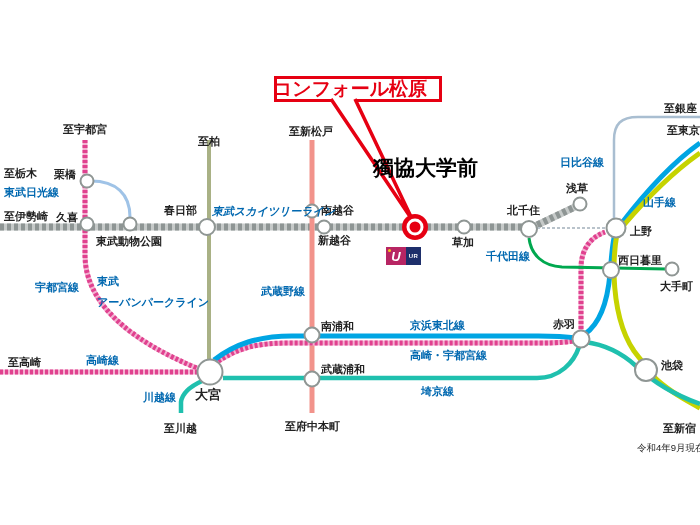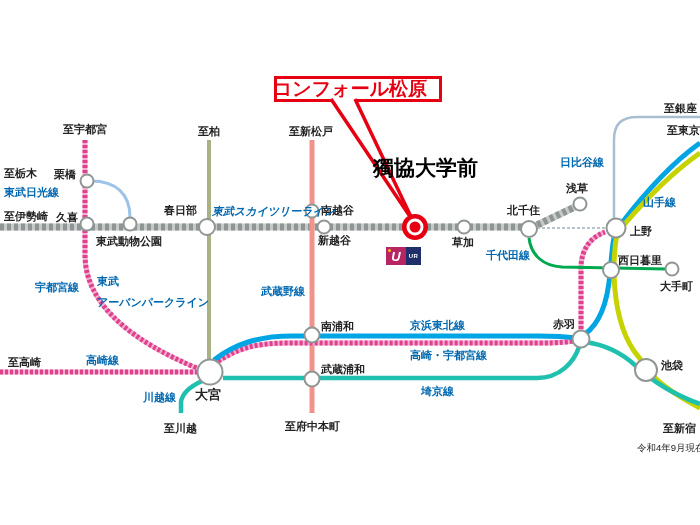--- a/index.html
+++ b/index.html
@@ -105,21 +105,21 @@
     <circle cx="415" cy="227" r="8.5" fill="#ffffff"></circle>
     <circle cx="415" cy="227" r="5.5" fill="#e60012"></circle>
   </g>
 </svg>
 
 <div class="callout-text">コンフォール松原</div>
 
 <div class="red-name" style="left:373px;top:157px;">獨協大学前</div>
 
 <div class="lbl" style="left:63px;top:124px;">至宇都宮</div>
-<div class="lbl" style="left:198px;top:126px;text-align:right;">至柏</div>
+<div class="lbl" style="left:198px;top:136px;text-align:right;">至柏</div>
 <div class="lbl" style="left:289px;top:126px;">至新松戸</div>
 <div class="lbl" style="left:4px;top:168px;">至栃木</div>
 <div class="lbl" style="left:4px;top:211px;">至伊勢崎</div>
 <div class="lbl" style="left:664px;top:103px;">至銀座</div>
 <div class="lbl" style="left:667px;top:125px;">至東京</div>
 <div class="lbl" style="left:8px;top:357px;">至高崎</div>
 <div class="lbl" style="left:164px;top:423px;">至川越</div>
 <div class="lbl" style="left:285px;top:421px;">至府中本町</div>
 <div class="lbl" style="left:663px;top:423px;">至新宿</div>
 
@@ -145,21 +145,21 @@
 <div class="lbl blue" style="left:35px;top:282px;">宇都宮線</div>
 <div class="lbl blue" style="left:97px;top:276px;">東武</div>
 <div class="lbl blue" style="left:97px;top:297px;">アーバンパークライン</div>
 <div class="lbl blue" style="left:212px;top:206px;font-style:italic;">東武スカイツリーライン</div>
 <div class="lbl blue" style="left:261px;top:286px;">武蔵野線</div>
 <div class="lbl blue" style="left:410px;top:320px;">京浜東北線</div>
 <div class="lbl blue" style="left:410px;top:350px;">高崎・宇都宮線</div>
 <div class="lbl blue" style="left:409px;top:386px;margin-left:12px;">埼京線</div>
 <div class="lbl blue" style="left:86px;top:355px;">高崎線</div>
 <div class="lbl blue" style="left:143px;top:392px;">川越線</div>
-<div class="lbl blue" style="left:486px;top:251px;font-family:Liberation Mono, monospace;">千代田線</div>
+<div class="lbl blue" style="left:486px;top:251px;">千代田線</div>
 <div class="lbl blue" style="left:560px;top:157px;">日比谷線</div>
 <div class="lbl blue" style="left:643px;top:197px;">山手線</div>
 
 <div class="ur">
   <span class="u">U</span>
   <span class="r">UR</span>
 </div>
 
 <div class="note" style="left:637px;top:442px;">令和4年9月現在</div>
 

